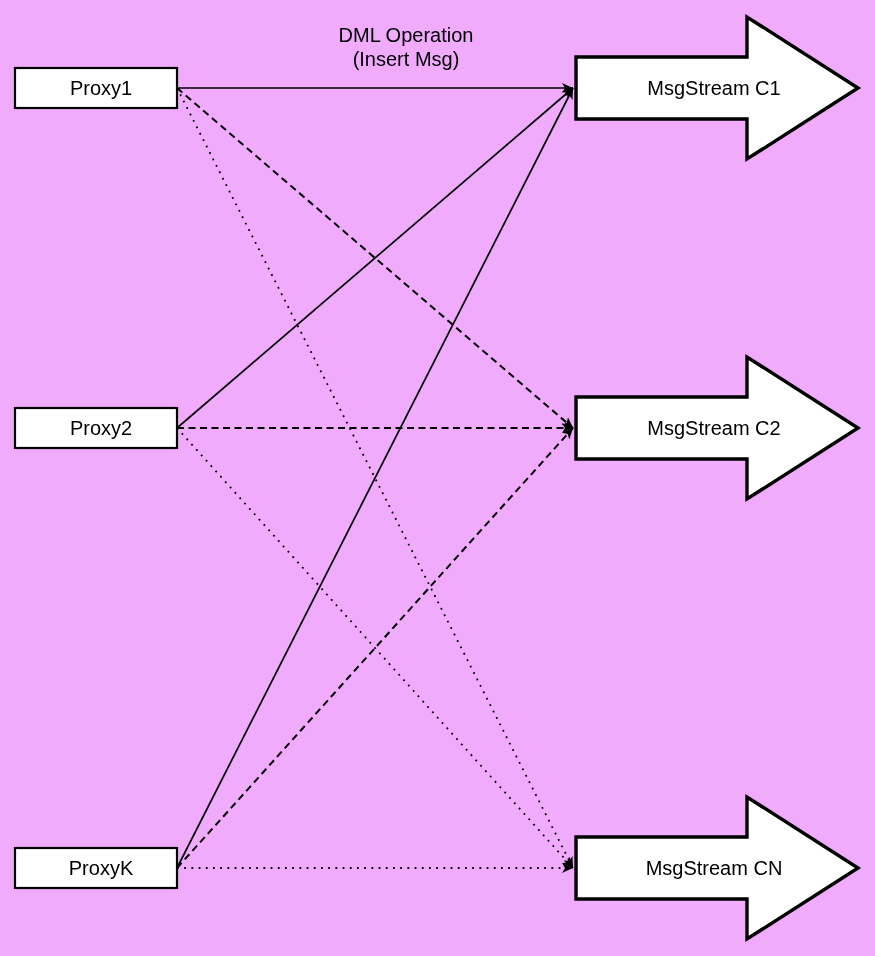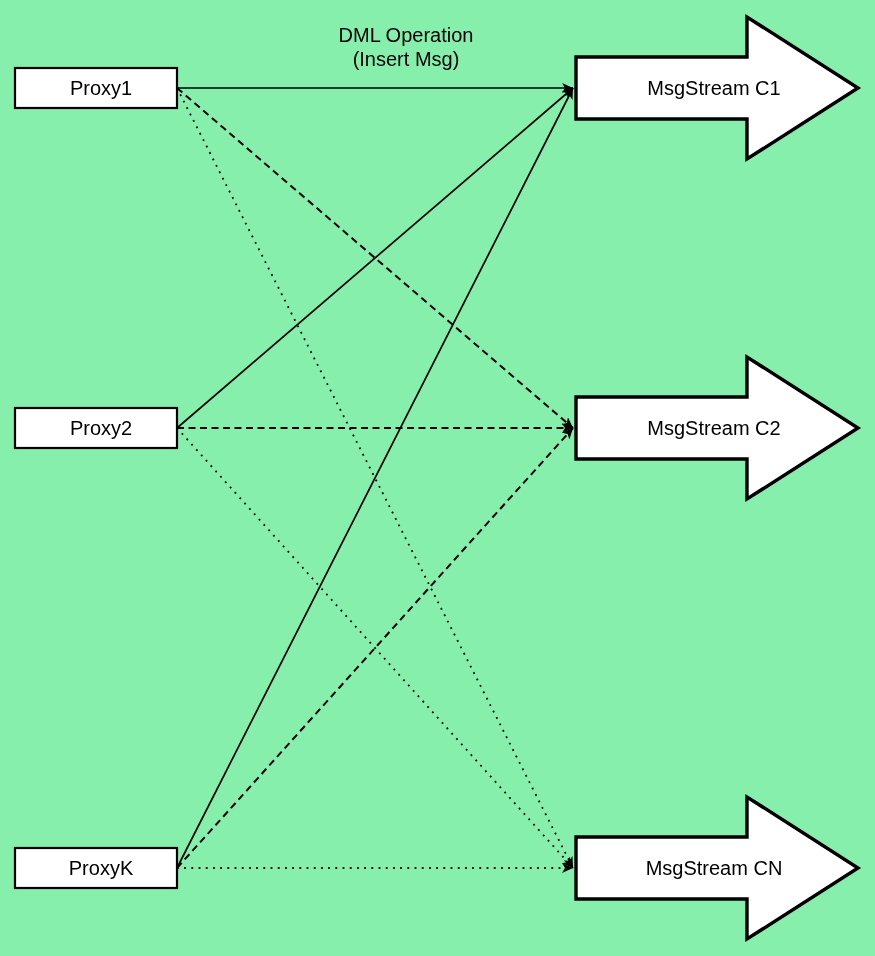--- a/index.html
+++ b/index.html
@@ -4,21 +4,21 @@
 <style>
   html, body {
     margin: 0;
     padding: 0;
     background: #ffffff;
   }
   .page {
     position: relative;
     width: 875px;
     height: 956px;
-    background: #86efac;
+    background: #f0abfc;
     overflow: hidden;
   }
   svg text {
     font-family: "Liberation Sans", sans-serif;
     font-size: 20px;
     fill: #000000;
   }
   .centered { text-anchor: middle; }
   .edge { fill: none; stroke: #000000; }
   .edge.solid  { stroke-width: 1.7; }

